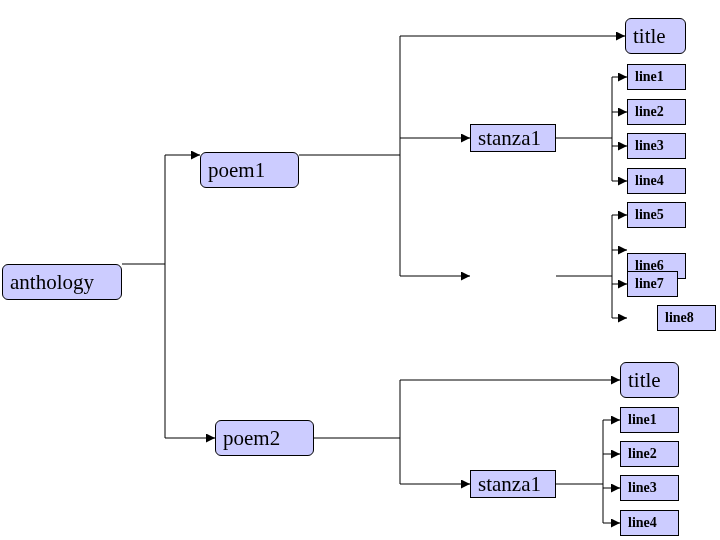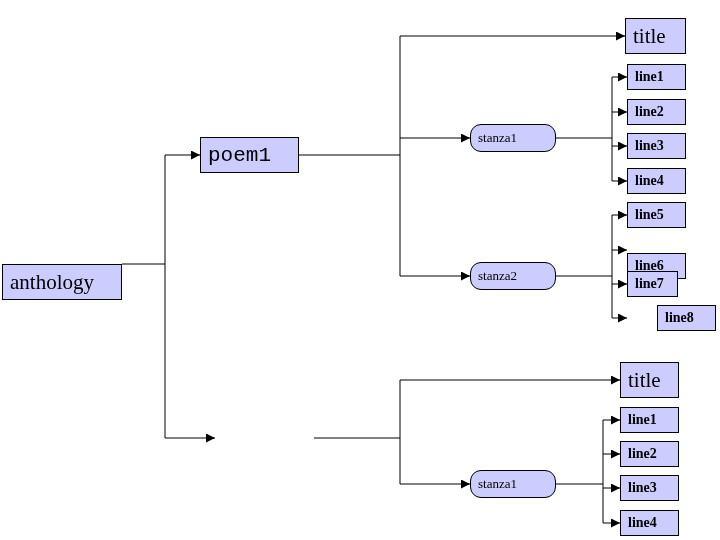--- a/index.html
+++ b/index.html
@@ -27,22 +27,22 @@
     box-sizing: border-box;
     background: #ccccff;
     border: 1px solid #000000;
     color: #000000;
     display: flex;
     align-items: center;
     padding-left: 7px;
     white-space: nowrap;
     overflow: hidden;
   }
-  .node.big   { font-size: 21px; }
-  .node.mid   { font-size: 13px; border-radius: 11px; }
+  .node.big   { font-size: 21px; border-radius: 6px; }
+  .node.mid   { font-size: 21px; }
   .node.small { font-size: 14px; font-weight: bold; }
 </style>
 </head>
 <body>
 
 <div id="canvas">
 
   <svg id="connector-layer" width="720" height="540" viewBox="0 0 720 540" xmlns="http://www.w3.org/2000/svg">
     <defs>
       <marker id="arrow" viewBox="0 0 10 10" refX="10" refY="5" markerWidth="10" markerHeight="9" markerUnits="userSpaceOnUse" orient="auto">
@@ -95,25 +95,25 @@
       <line x1="603" y1="420" x2="603" y2="523"></line>
       <line x1="603" y1="420" x2="620" y2="420" marker-end="url(#arrow)"></line>
       <line x1="603" y1="454" x2="620" y2="454" marker-end="url(#arrow)"></line>
       <line x1="603" y1="488" x2="620" y2="488" marker-end="url(#arrow)"></line>
       <line x1="603" y1="523" x2="620" y2="523" marker-end="url(#arrow)"></line>
     </g>
   </svg>
 
   <div class="node big" style="left:2px;   top:246px; width:120px; height:36px;margin-top:18px;">anthology</div>
 
-  <div class="node big" style="left:200px; top:137px; width:99px;  height:36px;font-family:Liberation Mono, monospace;">poem1</div>
+  <div class="node big" style="left:200px; top:152px; width:99px;  height:36px;">poem1</div>
+  <div class="node big" style="left:215px; top:420px; width:99px;  height:36px;">poem2</div>
 
   <div class="node big" style="left:625px; top:18px;  width:61px;  height:36px;">title</div>
   <div class="node mid" style="left:470px; top:124px; width:86px;  height:28px;">stanza1</div>
-  <div class="node mid" style="left:470px; top:262px; width:86px;  height:28px;">stanza2</div>
 
   <div class="node small" style="left:627px; top:64px;  width:59px; height:26px;">line1</div>
   <div class="node small" style="left:627px; top:99px;  width:59px; height:26px;">line2</div>
   <div class="node small" style="left:627px; top:133px; width:59px; height:26px;">line3</div>
   <div class="node small" style="left:627px; top:168px; width:59px; height:26px;">line4</div>
 
   <div class="node small" style="left:627px; top:202px; width:59px; height:26px;">line5</div>
   <div class="node small" style="left:627px; top:253px; width:59px; height:26px;">line6</div>
   <div class="node small" style="left:627px; top:271px; width:51px; height:26px;">line7</div>
   <div class="node small" style="left:657px; top:305px; width:59px; height:26px;">line8</div>

